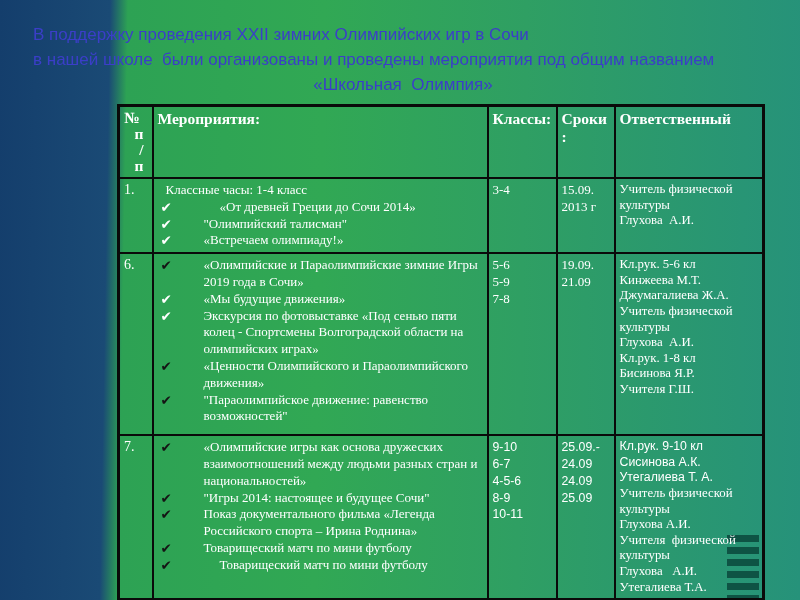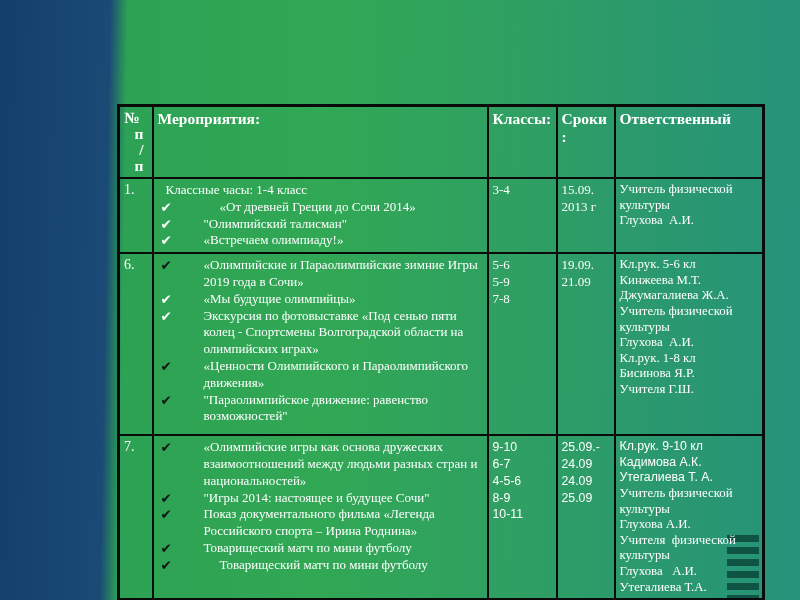--- a/index.html
+++ b/index.html
@@ -53,20 +53,23 @@
   
   .bars{position:absolute;left:727px;top:535px;width:32px;z-index:0;}
   .bar{height:7px;margin-bottom:5px;}
 </style>
 </head>
 <body>
 
 <div class="slide">
 
   <div class="title" id="title" style="color: rgb(59, 62, 200);">
+    <div class="tline">В поддержку проведения XXII зимних Олимпийских игр в Сочи</div>
+    <div class="tline">в нашей школе  были организованы и проведены мероприятия под общим названием</div>
+    <div class="tline centered">«Школьная  Олимпия»</div>
   </div>
 
   <div class="bars" id="bars">
       <div class="bar" style="background: rgb(14, 83, 68);"></div>
       <div class="bar" style="background: rgb(14, 83, 68);"></div>
       <div class="bar" style="background: rgb(14, 83, 68);"></div>
       <div class="bar" style="background: rgb(14, 83, 68);"></div>
       <div class="bar" style="background: rgb(14, 83, 68);"></div>
       <div class="bar" style="background: rgb(14, 83, 68);"></div>
     </div>
@@ -141,21 +144,21 @@
           <td class="cell num-cell">
             <div class="num">6.</div>
           </td>
           <td class="cell events-cell">
             <div class="item">
               <span class="check" style="color: rgb(20, 20, 20);">✔</span>
               <span class="item-text">«Олимпийские и Параолимпийские зимние Игры 2019 года в Сочи»</span>
             </div>
             <div class="item">
               <span class="check" style="color: rgb(255, 255, 255);">✔</span>
-              <span class="item-text">«Мы будущие олимпийцы»</span>
+              <span class="item-text">«Мы будущие движения»</span>
             </div>
             <div class="item">
               <span class="check" style="color: rgb(255, 255, 255);">✔</span>
               <span class="item-text">Экскурсия по фотовыставке «Под сенью пяти колец - Спортсмены Волгоградской области на олимпийских играх»</span>
             </div>
             <div class="item">
               <span class="check" style="color: rgb(20, 20, 20);">✔</span>
               <span class="item-text">«Ценности Олимпийского и Параолимпийского движения»</span>
             </div>
             <div class="item">
@@ -218,21 +221,21 @@
             <div class="line sans">10-11</div>
           </td>
           <td class="cell dates-cell">
             <div class="line sans">25.09.-</div>
             <div class="line sans">24.09</div>
             <div class="line sans">24.09</div>
             <div class="line sans">25.09</div>
           </td>
           <td class="cell resp-cell">
             <div class="rline sans">Кл.рук. 9-10 кл</div>
-            <div class="rline sans">Кадимова А.К.</div>
+            <div class="rline sans">Сисинова А.К.</div>
             <div class="rline sans">Утегалиева Т. А.</div>
             <div class="rline">Учитель физической</div>
             <div class="rline center">культуры</div>
             <div class="rline">Глухова А.И.</div>
             <div class="rline">Учителя  физической</div>
             <div class="rline center">культуры</div>
             <div class="rline">Глухова   А.И.</div>
             <div class="rline">Утегалиева Т.А.</div>
           </td>
         </tr>

